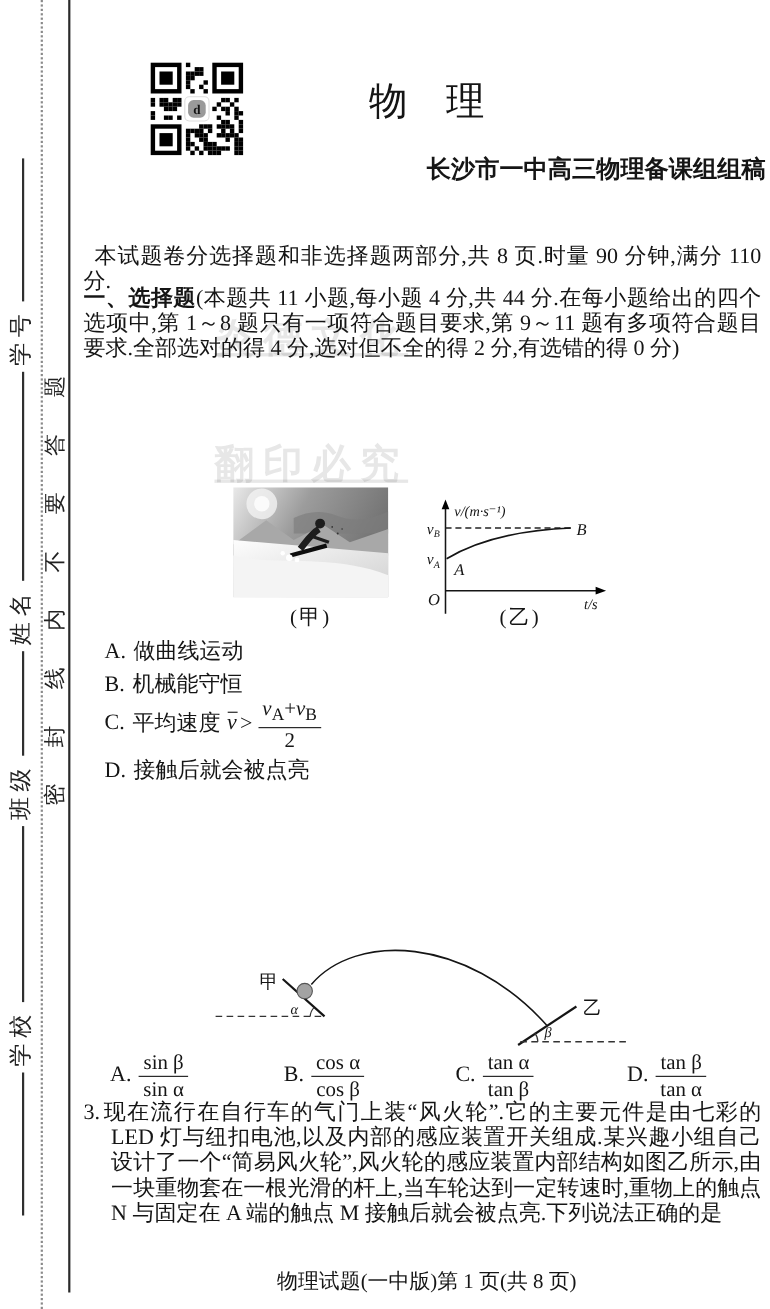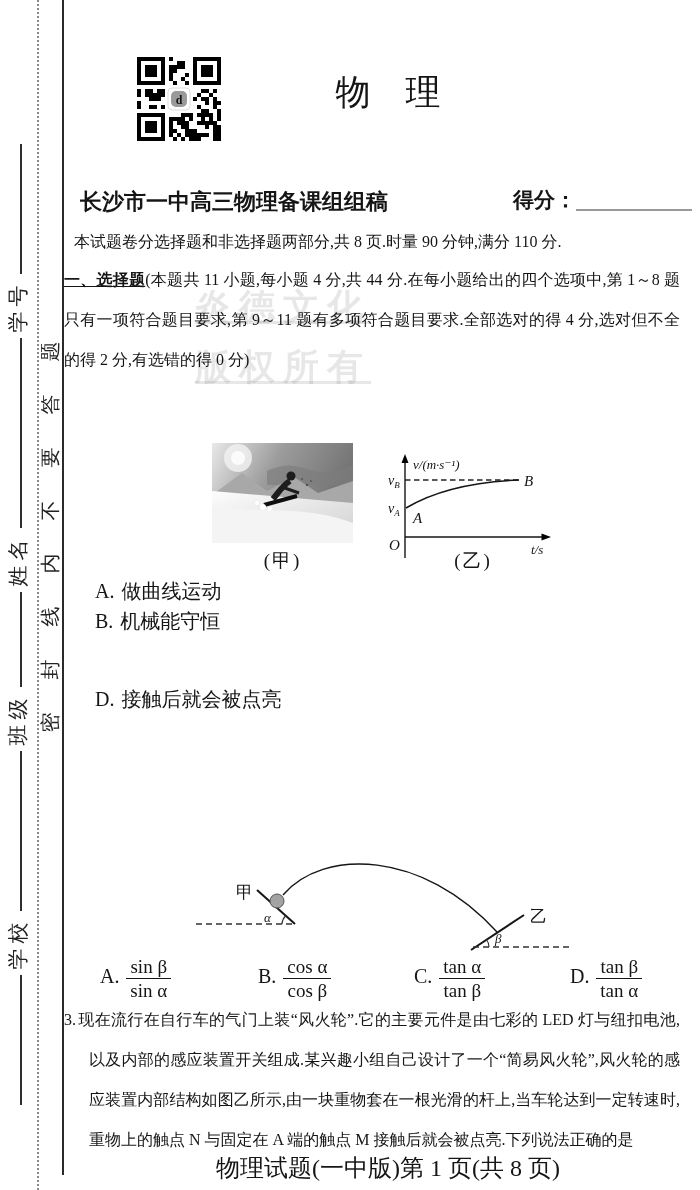--- a/index.html
+++ b/index.html
@@ -17,35 +17,35 @@
   .b1{width:130px}.b2{width:160px}.b3{width:95px}.b4{width:190px}.b5{width:130px}
   .seal-text { position:absolute; left:-170px; top:507px; width:440px; transform:rotate(-90deg);
                font-size:20px; letter-spacing:33px; text-align:center; white-space:nowrap; color:#222; }
 
   
   .main-title { position:absolute; left:78px; top:13px; width:618px; text-align:center; white-space:nowrap;
                 font-size:26px; font-weight:bold; letter-spacing:0.5px; }
   .qr { position:absolute; left:135px; top:55px; width:88px; height:88px; }
   .subject { position:absolute; left:80px; top:69px; width:616px; text-align:center;
              font-size:35px; font-weight:normal; font-family:"Liberation Sans","DejaVu Sans",sans-serif; }
-  .byline { position:absolute; left:80px; top:139px; width:616px; text-align:left;
-            font-size:22px; font-weight:bold; font-family:"Liberation Sans","DejaVu Sans",sans-serif;margin-top:48px; }
+  .byline { position:absolute; left:80px; top:139px; width:616px; text-align:right;
+            font-size:22px; font-weight:bold; font-family:"Liberation Sans","DejaVu Sans",sans-serif; }
   .score-row { position:absolute; left:513px; top:186px; font-size:21px; font-weight:bold;
                font-family:"Liberation Sans","DejaVu Sans",sans-serif; }
   .score-blank { display:inline-block; width:116px; border-bottom:2px solid #999; vertical-align:-4px; height:2px;}
 
   
   .wm { position:absolute; left:168px; width:230px; text-align:center; font-size:36px; font-weight:bold;
         letter-spacing:8px; color:rgba(60,60,60,0.12); pointer-events:none;text-decoration:underline; }
 
   
-  .textblock { position:absolute; left:64px; width:616px; font-size:16px; line-height:40px; text-align:justify; }
+  .textblock { position:absolute; left:76px; width:616px; font-size:20px; line-height:23px; text-align:justify; }
   .intro { top:222px; text-indent:10px; }
   .section-head { top:260px; }
-  .section-title-inline { font-weight:bold; font-family:"Liberation Sans","DejaVu Sans",sans-serif;text-decoration:underline; }
+  .section-title-inline { font-weight:bold; font-family:"Liberation Sans","DejaVu Sans",sans-serif; }
   .question { box-sizing:border-box; padding-left:25px; text-indent:-25px; }
   .q1 { top:352px; } .q2 { top:710px; } .q3 { top:1000px; }
   .qnum { margin-right:2px; }
 
   
   .figure-photo { position:absolute; left:212px; top:443px; width:141px; height:100px; }
   .figure-graph { position:absolute; left:383px; top:440px; width:180px; height:112px;margin-top:12px; }
   .caption-left  { position:absolute; left:212px; top:548px; width:141px; text-align:center; font-size:19px; letter-spacing:2px; }
   .caption-right { position:absolute; left:383px; top:548px; width:180px; text-align:center; font-size:19px; letter-spacing:2px; }
   .q2-diagram { position:absolute; left:168px; top:850px; width:432px; height:110px; }
@@ -55,21 +55,21 @@
   .oA{top:578px}.oB{top:608px}.oC{top:634px}.oD{top:686px}
   .opt-label { margin-right:7px; }
   .frac { display:inline-block; vertical-align:middle; text-align:center; font-size:19px; line-height:1.12; }
   .frac .num { display:block; border-bottom:1.5px solid #151515; padding:0 4px 1px; }
   .frac .den { display:block; padding-top:1px; }
   .vbar { font-style:italic; position:relative; margin:0 3px 0 6px; }
   .vbar::after { content:""; position:absolute; left:1px; right:-1px; top:1px; border-top:1.5px solid #151515; }
   .ivar { font-style:italic; }
   .q2opt { position:absolute; top:956px; font-size:20px; }
 
-  .footer { position:absolute; left:80px; top:1152px; width:616px; text-align:center; font-size:24px; }
+  .footer { position:absolute; left:80px; top:1152px; width:616px; text-align:center; font-size:19px; }
 
   svg text { font-family:"Liberation Serif","DejaVu Serif",serif; fill:#151515; }
 </style>
 </head>
 <body>
 
 <div class="page">
 
   <div class="vline-dotted"></div>
   <div class="vline-solid"></div>
@@ -193,26 +193,23 @@
         <rect x="66" y="10" width="12" height="12"></rect>
         <rect x="2" y="58" width="28" height="28"></rect>
         <rect fill="#fff" x="6" y="62" width="20" height="20"></rect>
         <rect x="10" y="66" width="12" height="12"></rect>
         <rect x="33" y="33" rx="4" width="22" height="22" fill="#fff" stroke="#ddd"></rect>
         <rect x="36" y="36" rx="5" width="16" height="16" fill="#9a9a9a"></rect>
         <text x="44" y="48.5" font-size="12" font-weight="bold" fill="#fff" text-anchor="middle" font-family="Liberation Sans, sans-serif">d</text>
       </svg></div>
   <div class="subject">物　理</div>
   <div class="byline">长沙市一中高三物理备课组组稿</div>
-  <div class="score-row">
-    <span>得分：</span><span class="score-blank"></span>
-  </div>
 
   <div class="wm" style="top:283px">炎德文化</div>
-  <div class="wm" style="top:343px">版权所有</div>
+  <div class="wm" style="top:398px">翻印必究</div>
 
   <div class="textblock intro">本试题卷分选择题和非选择题两部分,共 8 页.时量 90 分钟,满分 110 分.</div>
 
   <div class="textblock section-head">
     <span class="section-title-inline">一、选择题</span><span>(本题共 11 小题,每小题 4 分,共 44 分.在每小题给出的四个选项中,第 1～8 题只有一项符合题目要求,第 9～11 题有多项符合题目要求.全部选对的得 4 分,选对但不全的得 2 分,有选错的得 0 分)</span>
   </div>
 
 
   <div class="figure-photo">
     <svg viewBox="0 0 141 100" width="141" height="100" preserveAspectRatio="none">
@@ -272,20 +269,27 @@
   </div>
   <div class="caption-left">(甲)</div>
   <div class="caption-right">(乙)</div>
 
   <div class="option oB">
     <span class="opt-label">B.</span><span>机械能守恒</span>
   </div>
   <div class="option oA">
     <span class="opt-label">A.</span><span>做曲线运动</span>
   </div>
+  <div class="option oC">
+    <span class="opt-label">C.</span><span>平均速度</span><span class="vbar">v</span><span>&gt;</span>
+    <span class="frac">
+      <span class="num"><span class="ivar">v</span><sub>A</sub><span>+</span><span class="ivar">v</span><sub>B</sub></span>
+      <span class="den">2</span>
+    </span>
+  </div>
   <div class="option oD">
     <span class="opt-label">D.</span><span>接触后就会被点亮</span>
   </div>
 
 
   <div class="q2-diagram">
     <svg viewBox="0 0 432 110" width="432" height="110">
       <line x1="28" y1="74" x2="124" y2="74" stroke="#333" stroke-width="1.3" stroke-dasharray="6,4"></line>
       <line x1="89" y1="40" x2="127" y2="74" stroke="#151515" stroke-width="2"></line>
       <path d="M 114,74 A 12 12 0 0 1 117.5,66" fill="none" stroke="#333" stroke-width="1.1"></path>

